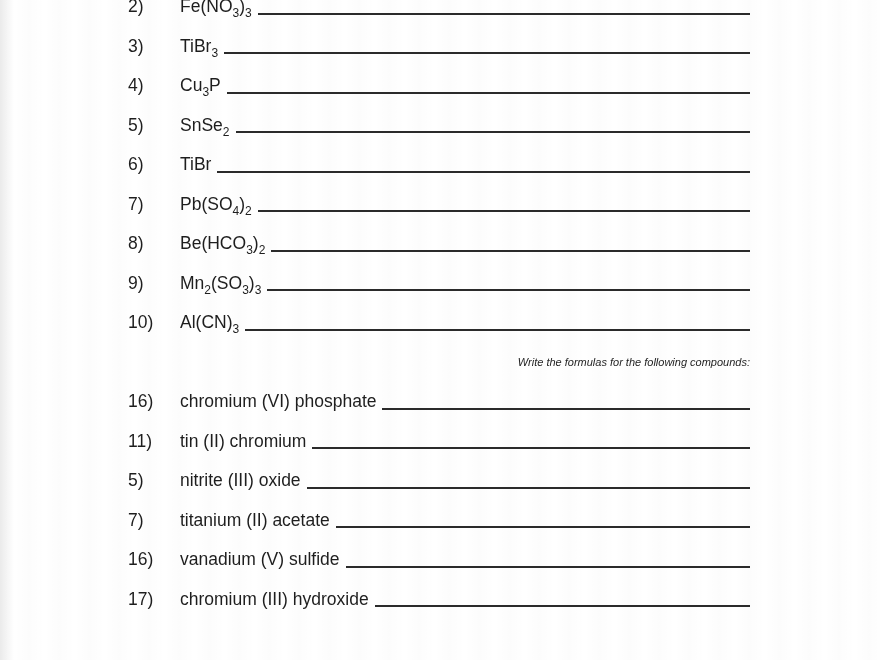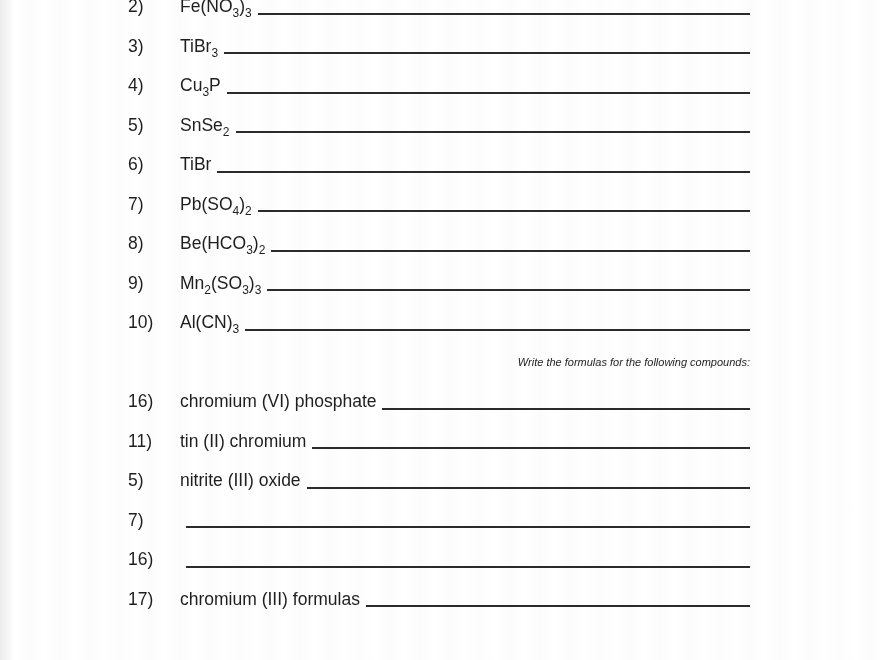--- a/index.html
+++ b/index.html
@@ -144,25 +144,27 @@
         <span class="label">tin (II) chromium</span>
         <span class="blank"></span>
       </div>
       <div class="row">
         <span class="num">5)</span>
         <span class="label">nitrite (III) oxide</span>
         <span class="blank"></span>
       </div>
       <div class="row">
         <span class="num">7)</span>
+        <span class="label">titanium (II) acetate</span>
         <span class="blank"></span>
       </div>
       <div class="row">
         <span class="num">16)</span>
+        <span class="label">vanadium (V) sulfide</span>
         <span class="blank"></span>
       </div>
       <div class="row">
         <span class="num">17)</span>
-        <span class="label">chromium (III) formulas</span>
+        <span class="label">chromium (III) hydroxide</span>
         <span class="blank"></span>
       </div>
     </div>
 </div>
 
 </body></html>

